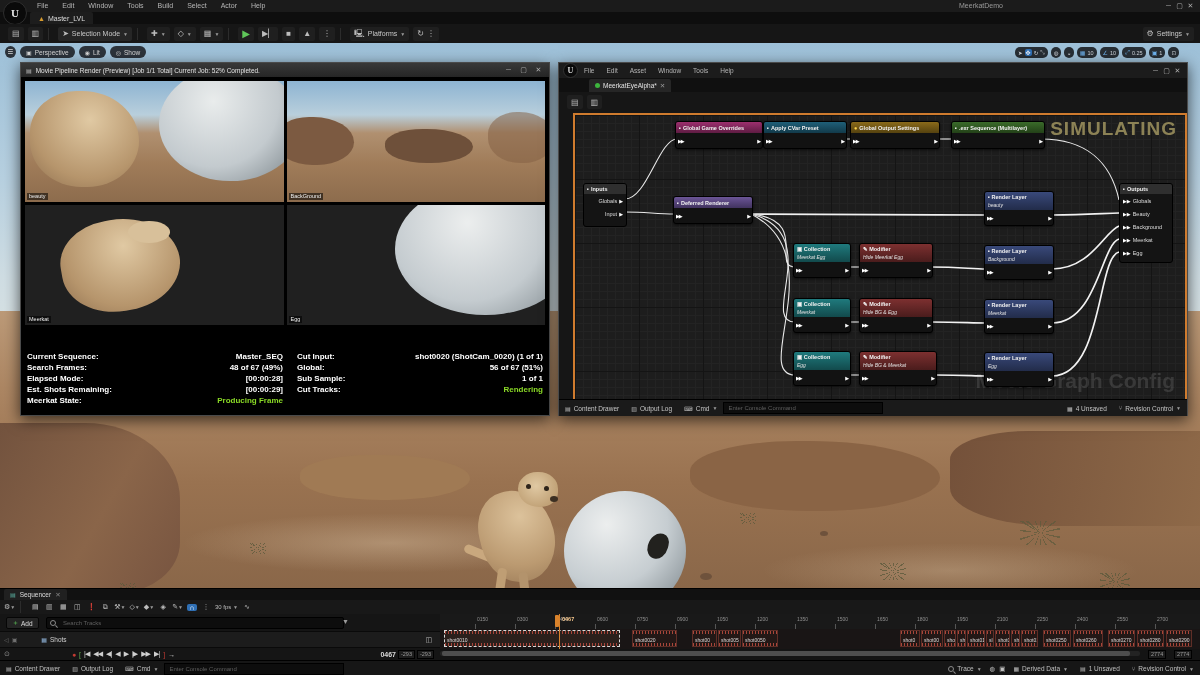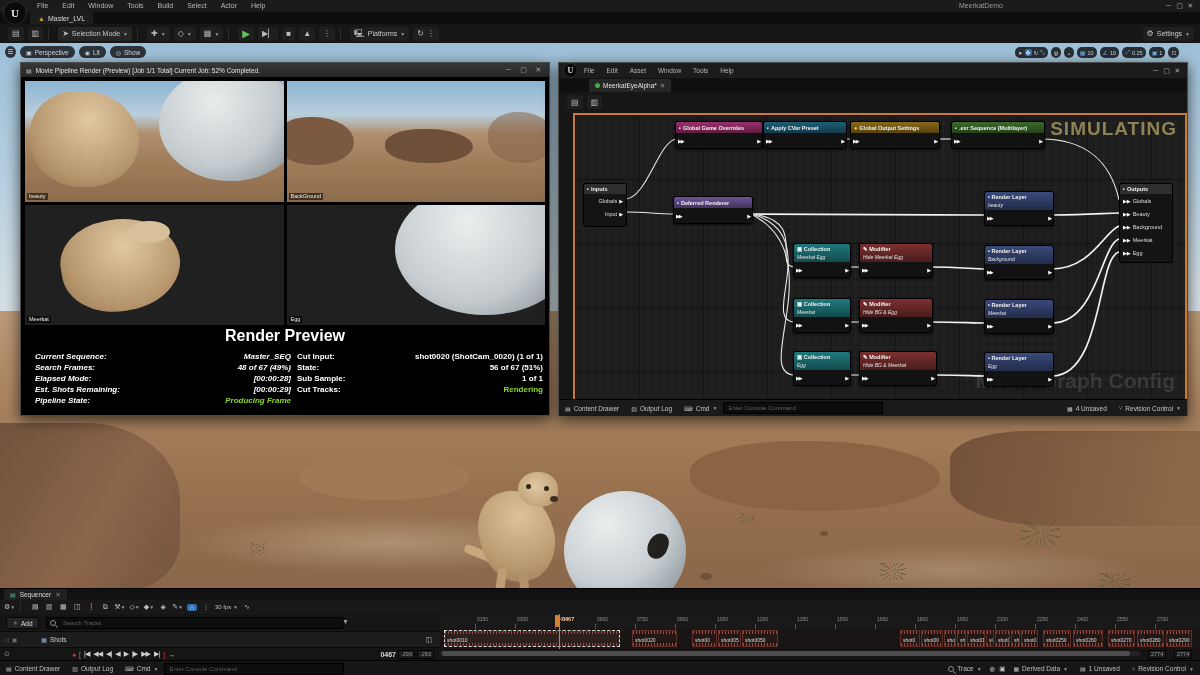--- a/index.html
+++ b/index.html
@@ -302,51 +302,50 @@
       <div class="quad checker">
         <div class="r blob" style="left:14%;top:12%;width:46%;height:76%;background:radial-gradient(circle at 55% 30%,#e0c9a3,#b6956c 65%,#8d6e4e);transform:rotate(-10deg);"></div>
         <div class="r" style="left:40%;top:14%;width:16%;height:18%;border-radius:50%;background:#d8c09a;"></div>
         <span class="qlab">Meerkat</span>
       </div>
       <div class="quad checker">
         <div class="r" style="left:42%;top:-18%;width:70%;height:110%;border-radius:50%;background:radial-gradient(circle at 40% 30%,#eceeee,#c4cbcf 55%,#8f989d 85%);"></div>
         <span class="qlab">Egg</span>
       </div>
     </div>
-    <div class="r" style="left:0;top:264px;width:528px;text-align:center;font-size:16px;font-weight:bold;color:#fff;">Render Preview</div>
-
-    <div class="r" style="left:14px;top:288px;width:256px;font-style:italic;">
+
+    <div class="r" style="left:6px;top:288px;width:256px;">
       <div class="statrow">
           <span>Current Sequence:</span>
           <span>Master_SEQ</span>
         </div>
       <div class="statrow">
           <span>Search Frames:</span>
           <span>48 of 67 (49%)</span>
         </div>
       <div class="statrow">
           <span>Elapsed Mode:</span>
           <span>[00:00:28]</span>
         </div>
       <div class="statrow">
           <span>Est. Shots Remaining:</span>
           <span>[00:00:29]</span>
         </div>
       <div class="statrow">
-          <span>Pipeline State:</span>
+          <span>Meerkat State:</span>
           <span class="gval">Producing Frame</span>
         </div>
     </div>
     <div class="r" style="left:276px;top:288px;width:246px;">
       <div class="statrow">
           <span>Cut Input:</span>
           <span>shot0020 (ShotCam_0020) (1 of 1)</span>
         </div>
       <div class="statrow">
-          <span>State:</span>
+          <span>Global:</span>
           <span>56 of 67 (51%)</span>
         </div>
       <div class="statrow">
           <span>Sub Sample:</span>
           <span>1 of 1</span>
         </div>
       <div class="statrow">
           <span>Cut Tracks:</span>
           <span class="gval">Rendering</span>
         </div>

